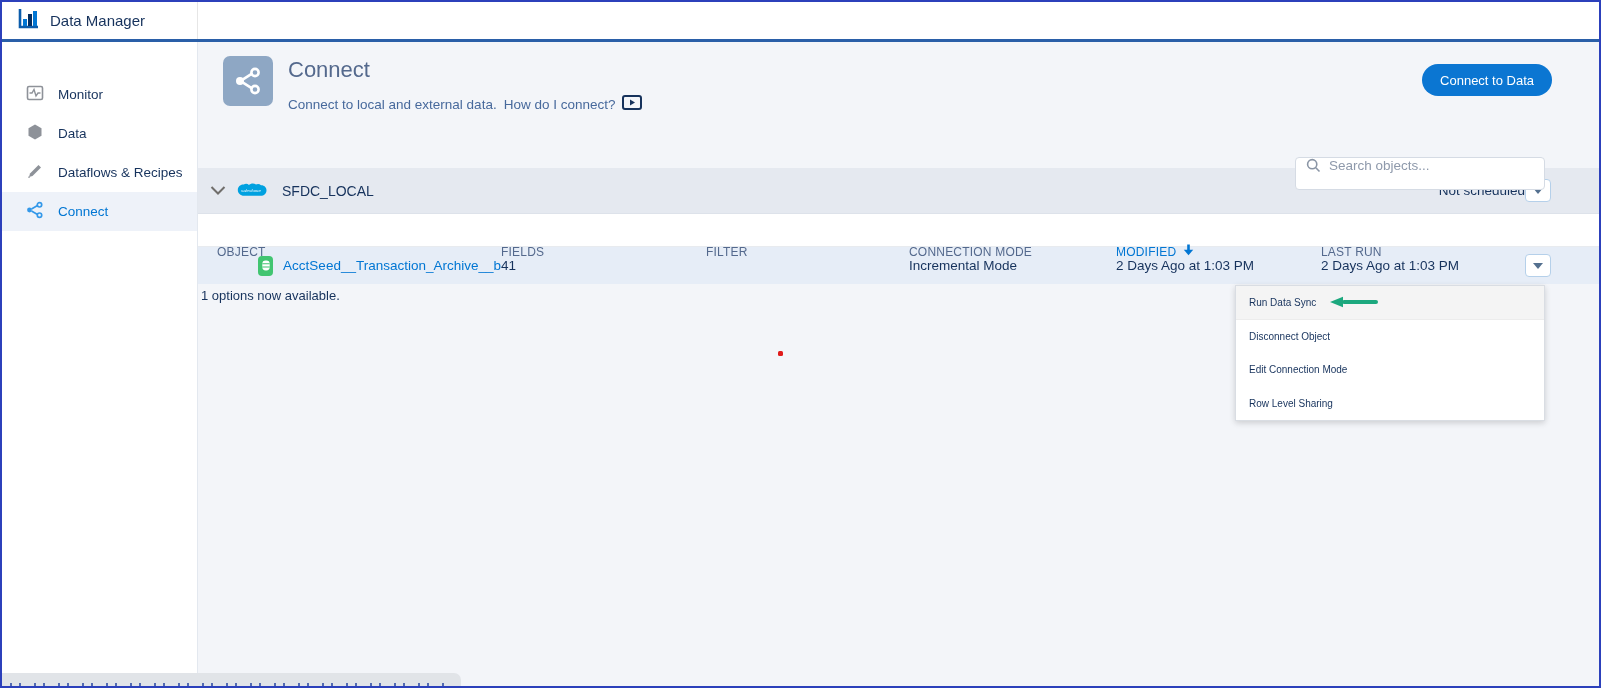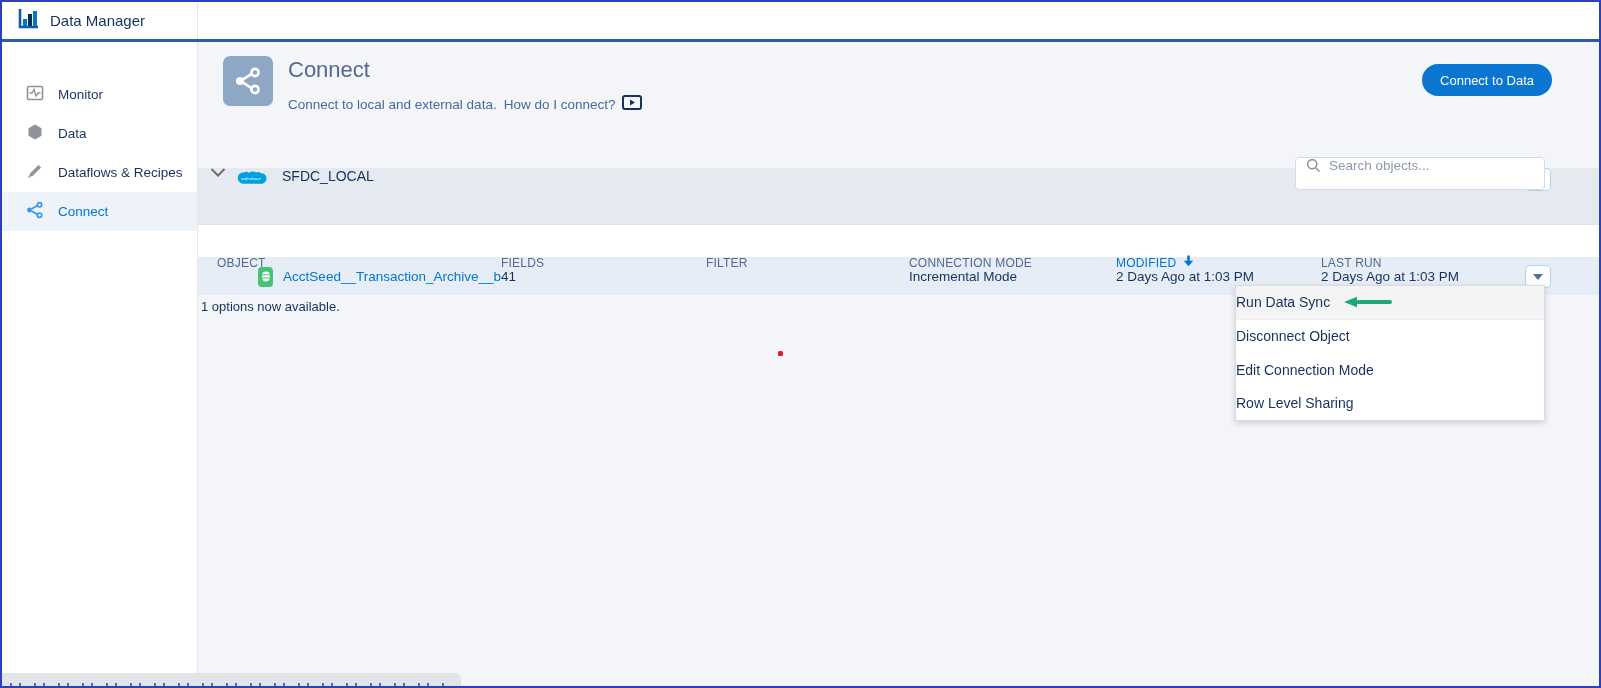--- a/index.html
+++ b/index.html
@@ -24,21 +24,21 @@
   .page-header { position:relative; height:126px; }
   .header-icon { position:absolute; left:25px; top:14px; width:50px; height:50px; background:#8ea7c4; border-radius:7px; display:flex; align-items:center; justify-content:center; }
   .page-title { position:absolute; left:90px; top:15px; font-size:22px; font-weight:400; color:#54698d; }
   .page-sub { position:absolute; left:90px; top:53px; font-size:13.5px; color:#47699c; display:flex; align-items:center; gap:7px; }
   .btn-primary { position:absolute; top:22px; right:47px; height:32px; padding:0 18px; background:#0b76d2; color:#fff; font-size:13px; border:none; border-radius:16px; cursor:pointer; }
   .search-box { position:absolute; top:70px; right:54px; width:250px; height:33px; background:#fff; border:1px solid #d5dbe4; border-radius:4px; display:flex; align-items:flex-start; padding:0 10px; gap:8px;margin-top:45px; }
   .search-box input { border:none; outline:none; flex:1; font-size:13.5px; color:#16325c; background:transparent; }
   .search-box input::placeholder { color:#8e99ab; }
 
   
-  .conn-bar { height:57px; background:#e5e9f0; border-bottom:1px solid #dde2ea; display:flex; align-items:flex-start; padding:0 48px 0 12px; }
+  .conn-bar { height:46px; background:#e5e9f0; border-bottom:1px solid #dde2ea; display:flex; align-items:center; padding:0 48px 0 12px; }
   .conn-name { font-size:14px; color:#16325c; margin-left:14px; }
   .conn-right { margin-left:auto; display:flex; align-items:center; gap:0; }
   .sched-text { font-size:13.5px; color:#16325c; }
   .dd-btn { width:26px; height:23px; background:#fff; border:1px solid #b5d0ea; border-radius:4px; display:flex; align-items:center; justify-content:center; cursor:pointer; }
   .chev-btn { background:none; border:none; cursor:pointer; display:flex; align-items:center; }
   .sf-cloud { margin-left:11px; display:flex; align-items:center; }
 
   
   .grid-cols { display:grid; grid-template-columns:284px 205px 203px 207px 205px 1fr 74px; align-items:center; padding-left:19px; }
   .table-head { height:33px; background:#fff; font-size:12px; color:#54698d; letter-spacing:.2px; border-bottom:1px solid #e8ebef; }
@@ -46,21 +46,21 @@
   .th-sorted { color:#0176d3; display:flex; align-items:center; gap:7px; }
   .data-row { height:37px; background:#e6edf7; font-size:13.5px; color:#16325c; }
   .obj-cell { display:flex; align-items:center; gap:10px;padding-left:41px; }
   .obj-icon { width:20px; height:20px; background:#41c571; border-radius:4px; display:flex; align-items:center; justify-content:center; }
   .obj-link { color:#0176d3; cursor:pointer; }
   .row-actions { display:flex; justify-content:flex-end; padding-right:48px; }
   .status-line { margin-top:4px; padding-left:3px; font-size:13px; color:#16325c; }
 
   
   .menu { position:absolute; left:1233px; top:283px; width:310px; background:#fff; border:1px solid #d9dde3; box-shadow:0 2px 6px rgba(0,0,0,.16); z-index:10; }
-  .menu-item { height:33.5px; display:flex; align-items:center; font-size:14px; color:#16325c; cursor:pointer; background:#fff; }
+  .menu-item { height:33.5px; display:flex; align-items:center; padding-left:13px; font-size:10px; color:#16325c; cursor:pointer; background:#fff; }
   .menu-item.hl { background:#f4f4f4; border-bottom:1px solid #ececec; }
   .arrow-annot { margin-left:14px; display:flex; align-items:center; }
 
   
   .red-dot { position:absolute; left:776px; top:349px; width:5px; height:5px; background:#e01b1b; border-radius:1.5px; z-index:4; }
   .bottom-strip { position:absolute; left:0; bottom:0; width:459px; height:13px; background:#e1e4e8; border-radius:0 7px 0 0; z-index:6; }
   .bottom-strip::after { content:""; position:absolute; left:8px; right:12px; bottom:0; height:3px;
     background:repeating-linear-gradient(90deg,#3a55a8 0 2px,transparent 2px 9px,#3a55a8 9px 11px,transparent 11px 24px); opacity:.85; }
 </style>
 </head>

